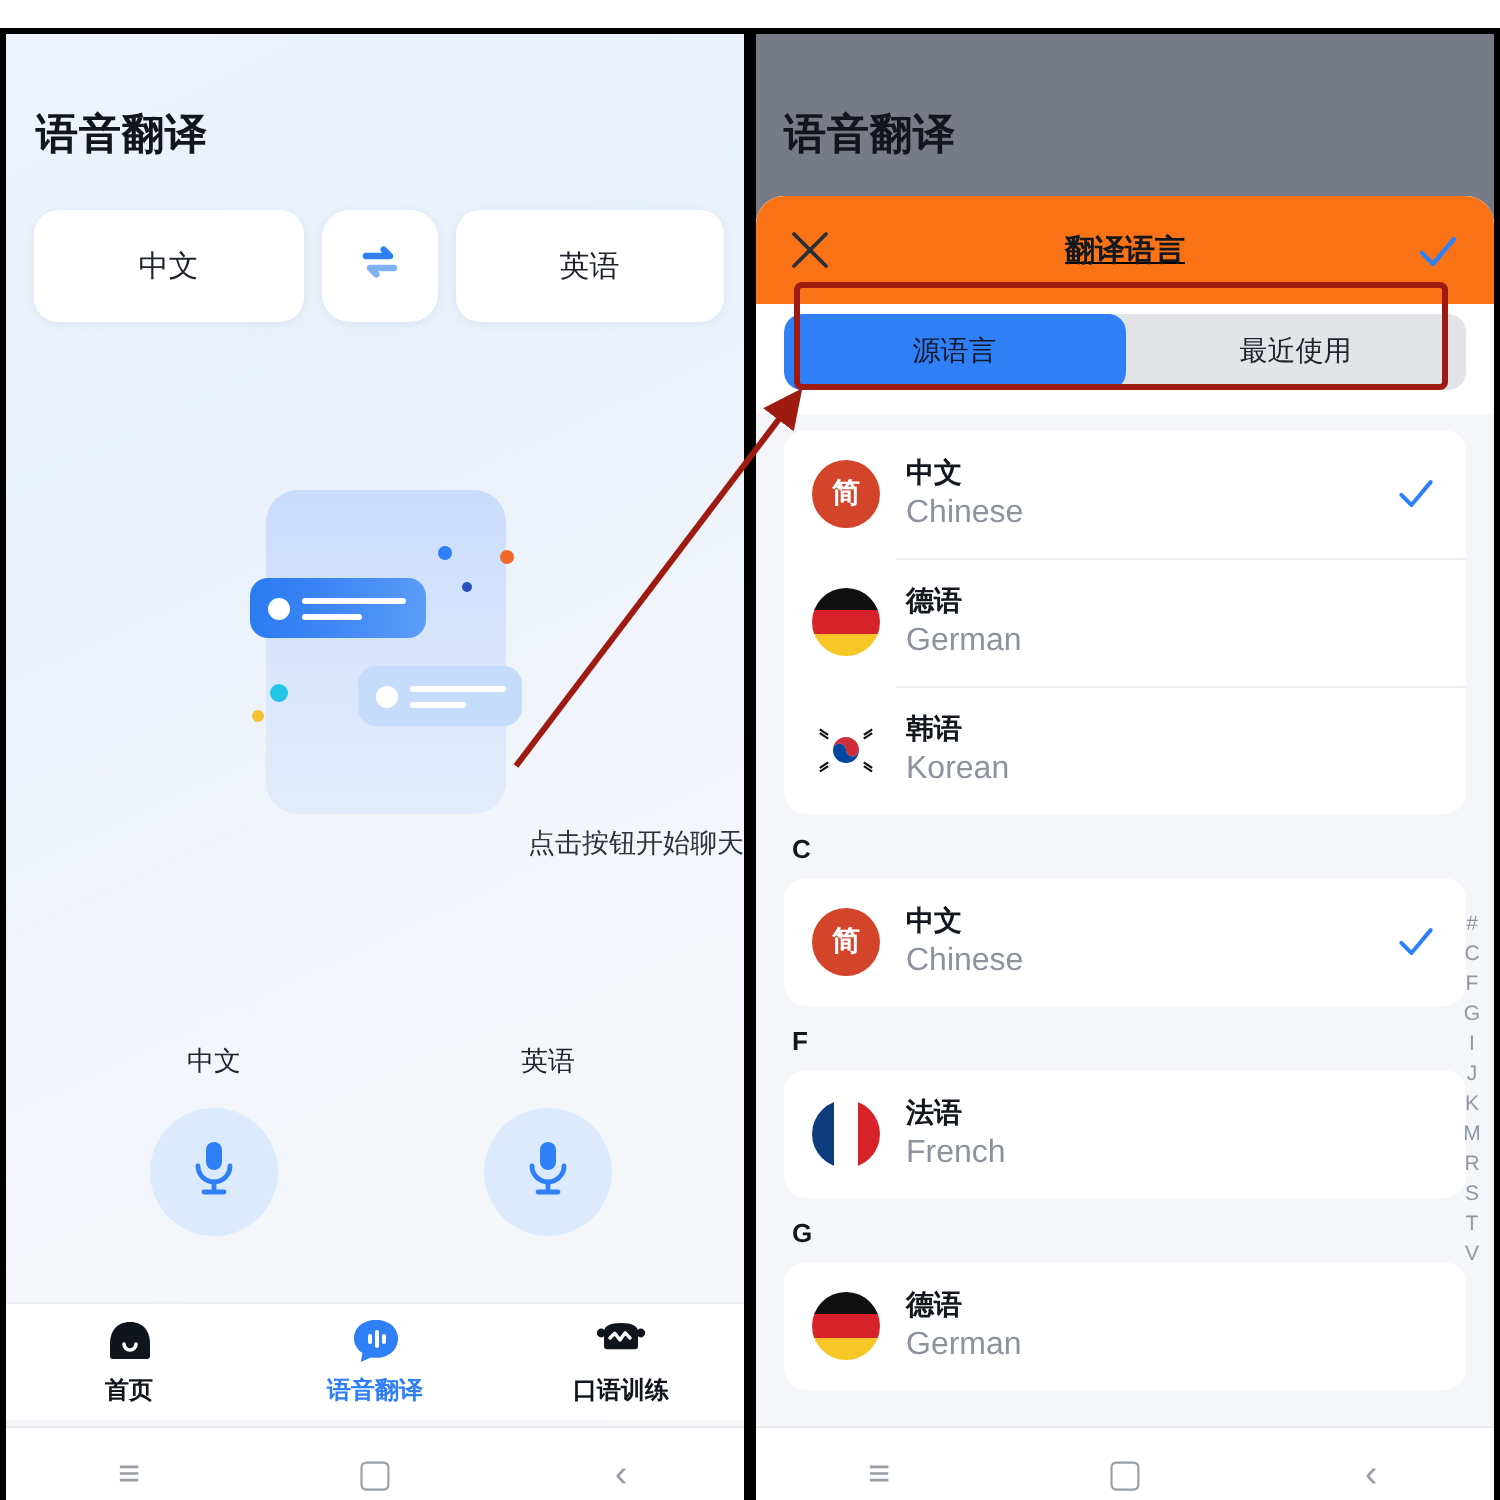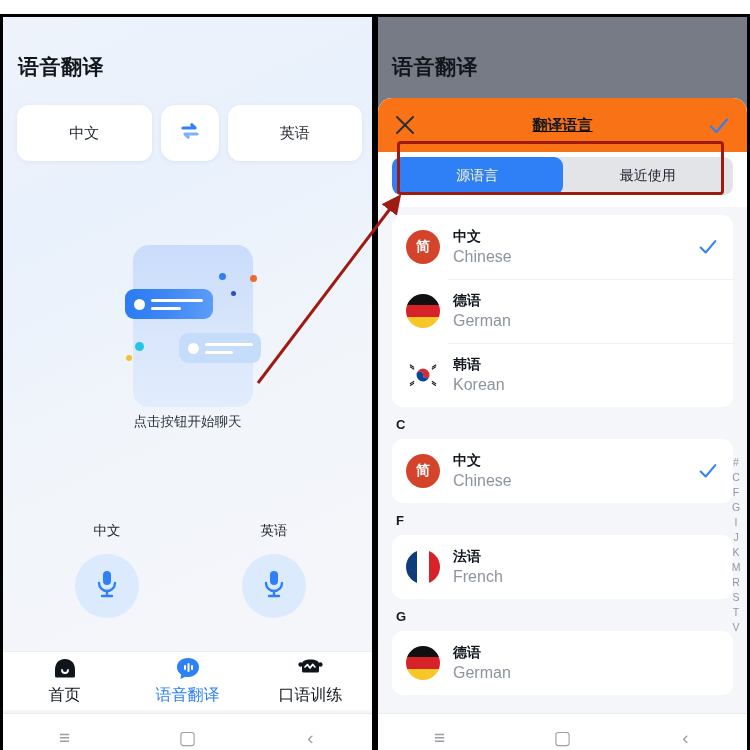--- a/index.html
+++ b/index.html
@@ -49,21 +49,21 @@
   }
   .bub-b {
     position:absolute; left:176px; top:316px; width:82px; height:30px;
     border-radius:9px; background:#c6dcfb;
   }
   .bub-dot { position:absolute; border-radius:50%; background:#fff; }
   .bub-line { position:absolute; background:#fff; border-radius:2px; height:3px; }
   .dot { position:absolute; border-radius:50%; }
 
   .l-hint {
-    position:absolute; left:0; right:0; top:396px; text-align:center;
+    position:absolute; left:0; right:0; top:396px; text-align:right;
     font-size:13.5px; color:#2b3240; font-weight:500;
   }
 
   
   .mic-wrap { position:absolute; top:505px; width:150px; text-align:center; }
   #mic-left  { left:29px; }
   #mic-right { left:196px; }
   .mic-label { font-size:13.5px; color:#1d222b; margin-bottom:14px; }
   .mic-circle {
     width:64px; height:64px; margin:0 auto; border-radius:50%;
@@ -71,21 +71,21 @@
   }
 
   
   .tabbar {
     position:absolute; left:0; right:0; bottom:51px; height:59px;
     background:#fff; border-top:1px solid #eceef2;
     display:flex; align-items:center;
   }
   .tab { flex:1; text-align:center; }
   .tab-ico { height:23px; display:flex; align-items:center; justify-content:center; }
-  .tab-lbl { font-size:16px; color:#10151c; margin-top:5px; font-weight:normal; }
+  .tab-lbl { font-size:12px; color:#10151c; margin-top:5px; font-weight:bold; }
   .tab.active .tab-lbl { color:#2f80f6; }
 
   
   .sysnav {
     position:absolute; left:0; right:0; bottom:0; height:48px;
     background:#fff; border-top:1px solid #e9ebee;
     display:flex; align-items:center; justify-content:space-around;
     color:#9aa0a8;
   }
   .sysnav .sn { width:80px; text-align:center; font-size:19px; }
@@ -110,21 +110,21 @@
   .sh-ok    { position:absolute; right:16px; top:16px; width:24px; height:24px; }
 
   .seg-zone { background:#fff; padding:5px 14px 12px 14px; }
   .seg {
     display:flex; height:38px; background:#e2e4e8; border-radius:9px; overflow:hidden;
   }
   .seg-item {
     flex:1; display:flex; align-items:center; justify-content:center;
     font-size:14px; color:#20252d;
   }
-  .seg-item.on { background:#2f80f6; color:#fef9c3; border-radius:9px; }
+  .seg-item.on { background:#2f80f6; color:#0f172a; border-radius:9px; }
 
   .list { position:absolute; left:0; right:0; top:117px; bottom:0;
           overflow:hidden; padding:0 14px; }
   .sec-hd { font-size:13px; font-weight:bold; color:#13181f; padding:10px 4px 7px 4px; }
   .card { background:#fff; border-radius:11px; overflow:hidden; }
   .row { position:relative; display:flex; align-items:center;
          height:64px; padding:0 14px; }
   .row + .row::before {
     content:""; position:absolute; left:56px; right:0; top:0; height:1px; background:#eef0f3;
   }

